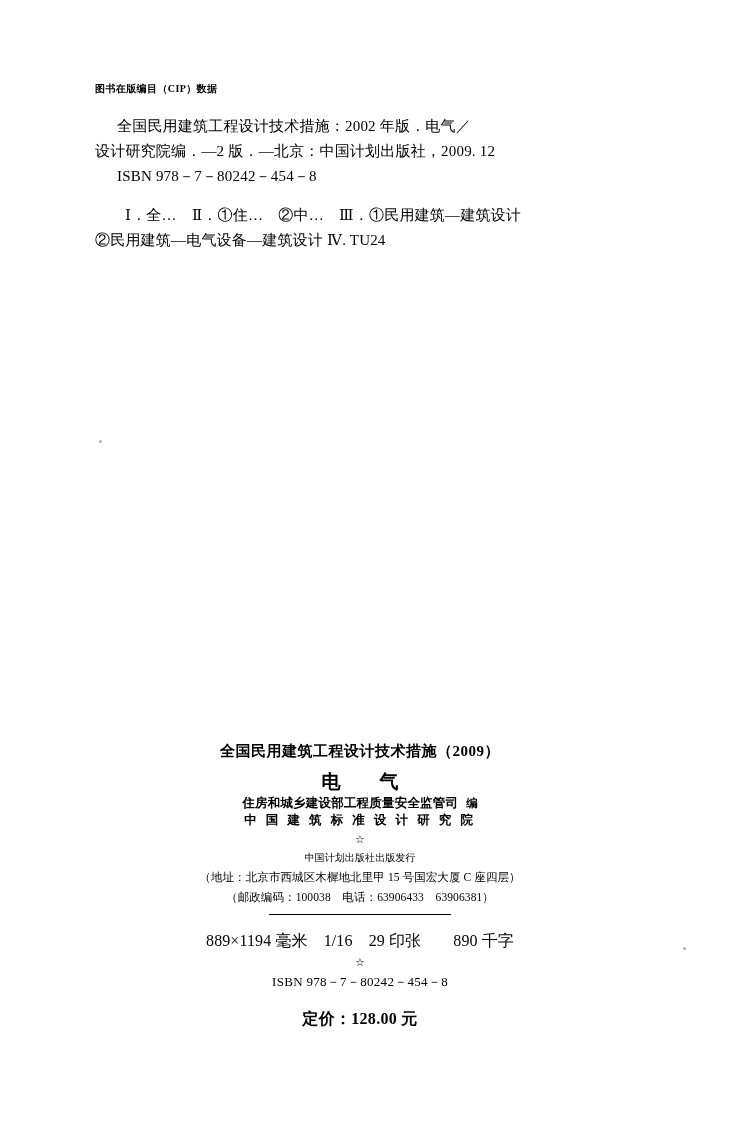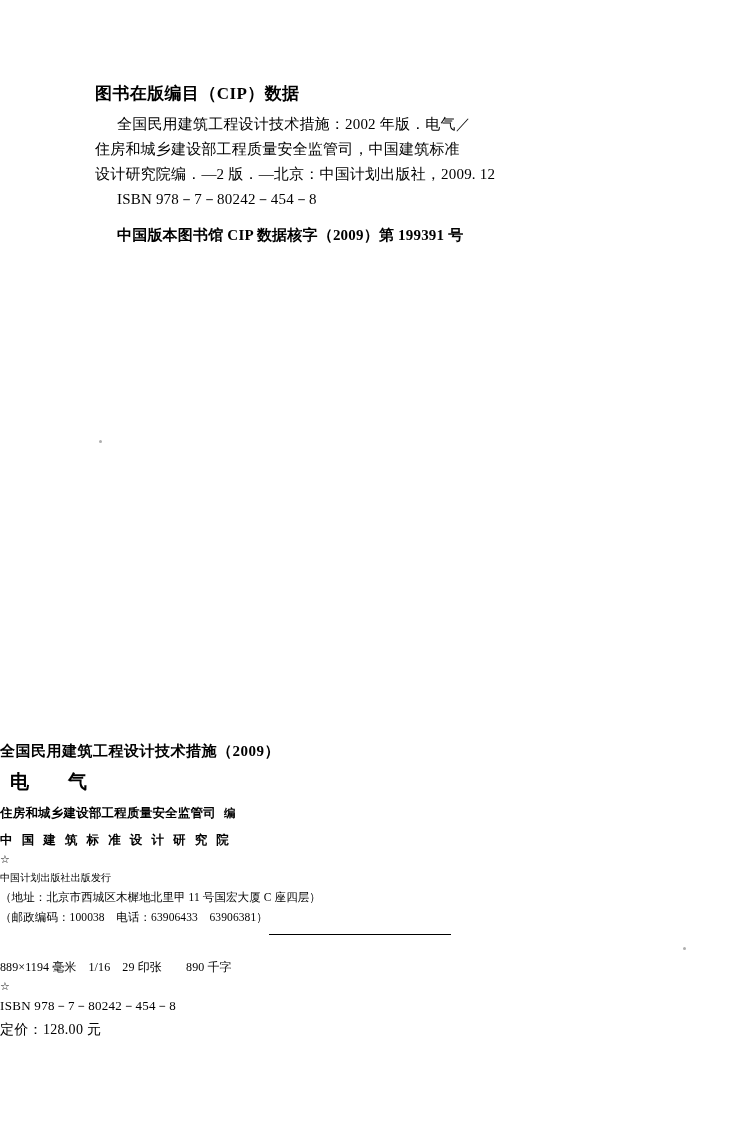--- a/index.html
+++ b/index.html
@@ -25,23 +25,23 @@
 
   
   .cip-block {
     position: absolute;
     left: 95px;
     top: 82px;
     width: 560px;
   }
   .cip-heading {
     font-weight: bold;
-    font-size: 17px;
+    font-size: 10px;
     letter-spacing: 0.4px;
-    margin-bottom: 7px;
+    margin-bottom: 18px;
   }
   .cip-line {
     font-size: 15px;
     line-height: 25px;
     letter-spacing: 0.2px;
     white-space: nowrap;
   }
   .indent-1 { padding-left: 22px; }
   .indent-2 { padding-left: 30px; }
 
@@ -63,35 +63,35 @@
     border-radius: 50%;
     opacity: .55;
   }
 
   
   .colophon {
     position: absolute;
     left: 0;
     top: 742px;
     width: 720px;
+    text-align: center;
   }
   .col-title {
     font-size: 15px;
     font-weight: bold;
     letter-spacing: 0.5px;
   }
   .col-subject {
     font-size: 19px;
     font-weight: bold;
     letter-spacing: 10px;
     margin-top: 8px;
     padding-left: 10px;
   }
   .col-org {
-    margin-top: 10px;
     font-size: 12.5px;
     font-weight: bold;
     letter-spacing: 0.2px;
   }
   .col-org .spaced {
     letter-spacing: 3px;
   }
   .col-org .trail {
     font-weight: bold;
     letter-spacing: 0;
@@ -111,70 +111,73 @@
   .col-line.small {
     font-size: 11.5px;
   }
   .col-rule {
     width: 182px;
     height: 1px;
     background: #000;
     margin: 9px auto 0 auto;
   }
   .col-meta {
-    font-size: 12px;
-    margin-top: 24px;
+    font-size: 16px;
+    margin-top: 16px;
     letter-spacing: 0.1px;
   }
   .col-isbn {
     font-size: 13px;
     margin-top: 4px;
     letter-spacing: 0.3px;
   }
   .col-price {
-    font-size: 14px;
-    margin-top: 6px;
+    font-size: 16px;
+    margin-top: 18px;
     letter-spacing: 0.3px;
+    font-weight: bold;
   }
 </style>
 </head>
 <body>
 
 <div class="page">
 
   <div class="cip-block">
     <div class="cip-heading">图书在版编目（CIP）数据</div>
 
     <div class="cip-line indent-1">全国民用建筑工程设计技术措施：2002 年版．电气／</div>
-    <div class="cip-line">住房和城乡建设部工程质量安全监管司，中国建筑标准</div>
     <div class="cip-line">设计研究院编．—2 版．—北京：中国计划出版社，2009. 12</div>
     <div class="cip-line indent-1">ISBN 978－7－80242－454－8</div>
 
+    <div class="cip-group-2">
+      <div class="cip-line indent-2">Ⅰ．全…　Ⅱ．①住…　②中…　Ⅲ．①民用建筑—建筑设计</div>
+      <div class="cip-line">②民用建筑—电气设备—建筑设计 Ⅳ. TU24</div>
+    </div>
 
-    <div class="cip-group-3">中国版本图书馆 CIP 数据核字（2009）第 199391 号</div>
   </div>
 
   <div class="speck" style="left:99px; top:440px; width:3px; height:3px;"></div>
   <div class="speck" style="left:683px; top:947px; width:3px; height:3px;"></div>
 
   <div class="colophon">
     <div class="col-title">全国民用建筑工程设计技术措施（2009）</div>
     <div class="col-subject">电　气</div>
 
     <div class="col-org">
       <span>住房和城乡建设部工程质量安全监管司</span><span class="trail">编</span>
     </div>
     <div class="col-org">
       <span class="spaced">中 国 建 筑 标 准 设 计 研 究 院</span>
     </div>
 
     <div class="col-star">☆</div>
 
     <div class="col-line">中国计划出版社出版发行</div>
-    <div class="col-line small">（地址：北京市西城区木樨地北里甲 11 号国宏大厦 C 座四层）</div>
+    <div class="col-line small">（地址：北京市西城区木樨地北里甲 15 号国宏大厦 C 座四层）</div>
     <div class="col-line small">（邮政编码：100038　电话：63906433　63906381）</div>
 
     <div class="col-rule"></div>
 
     <div class="col-meta">889×1194 毫米　1/16　29 印张　　890 千字</div>
 
     <div class="col-star">☆</div>
 
     <div class="col-isbn">ISBN 978－7－80242－454－8</div>
     <div class="col-price">定价：128.00 元</div>

